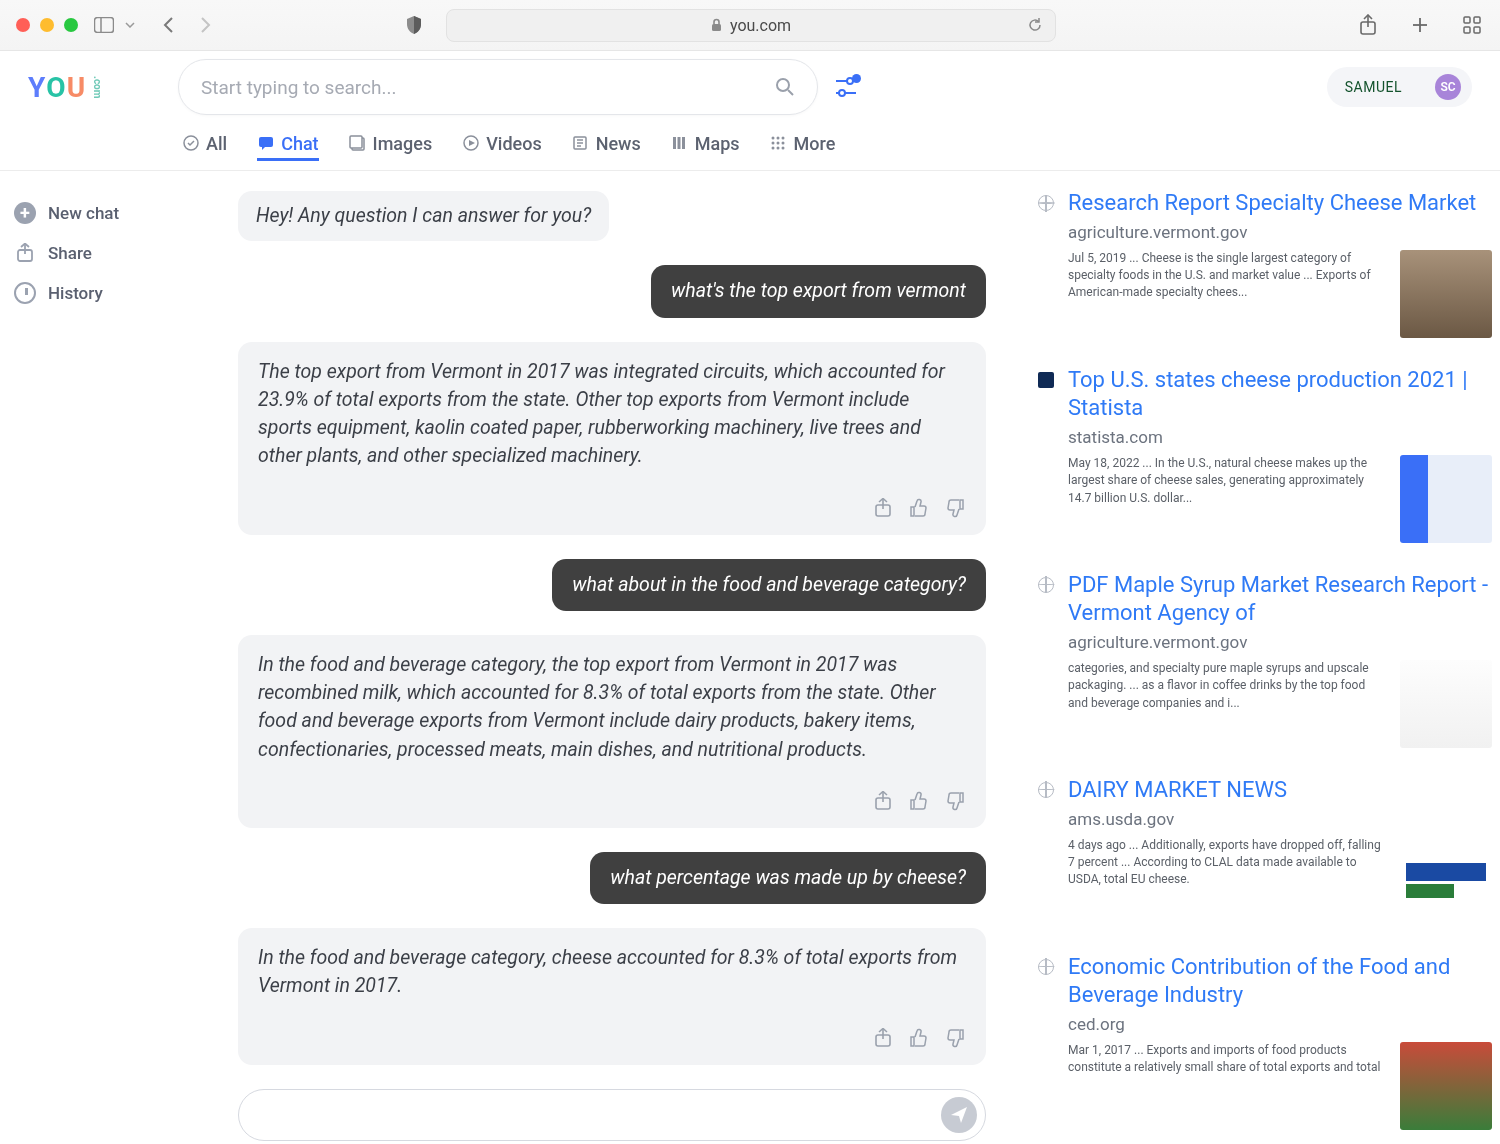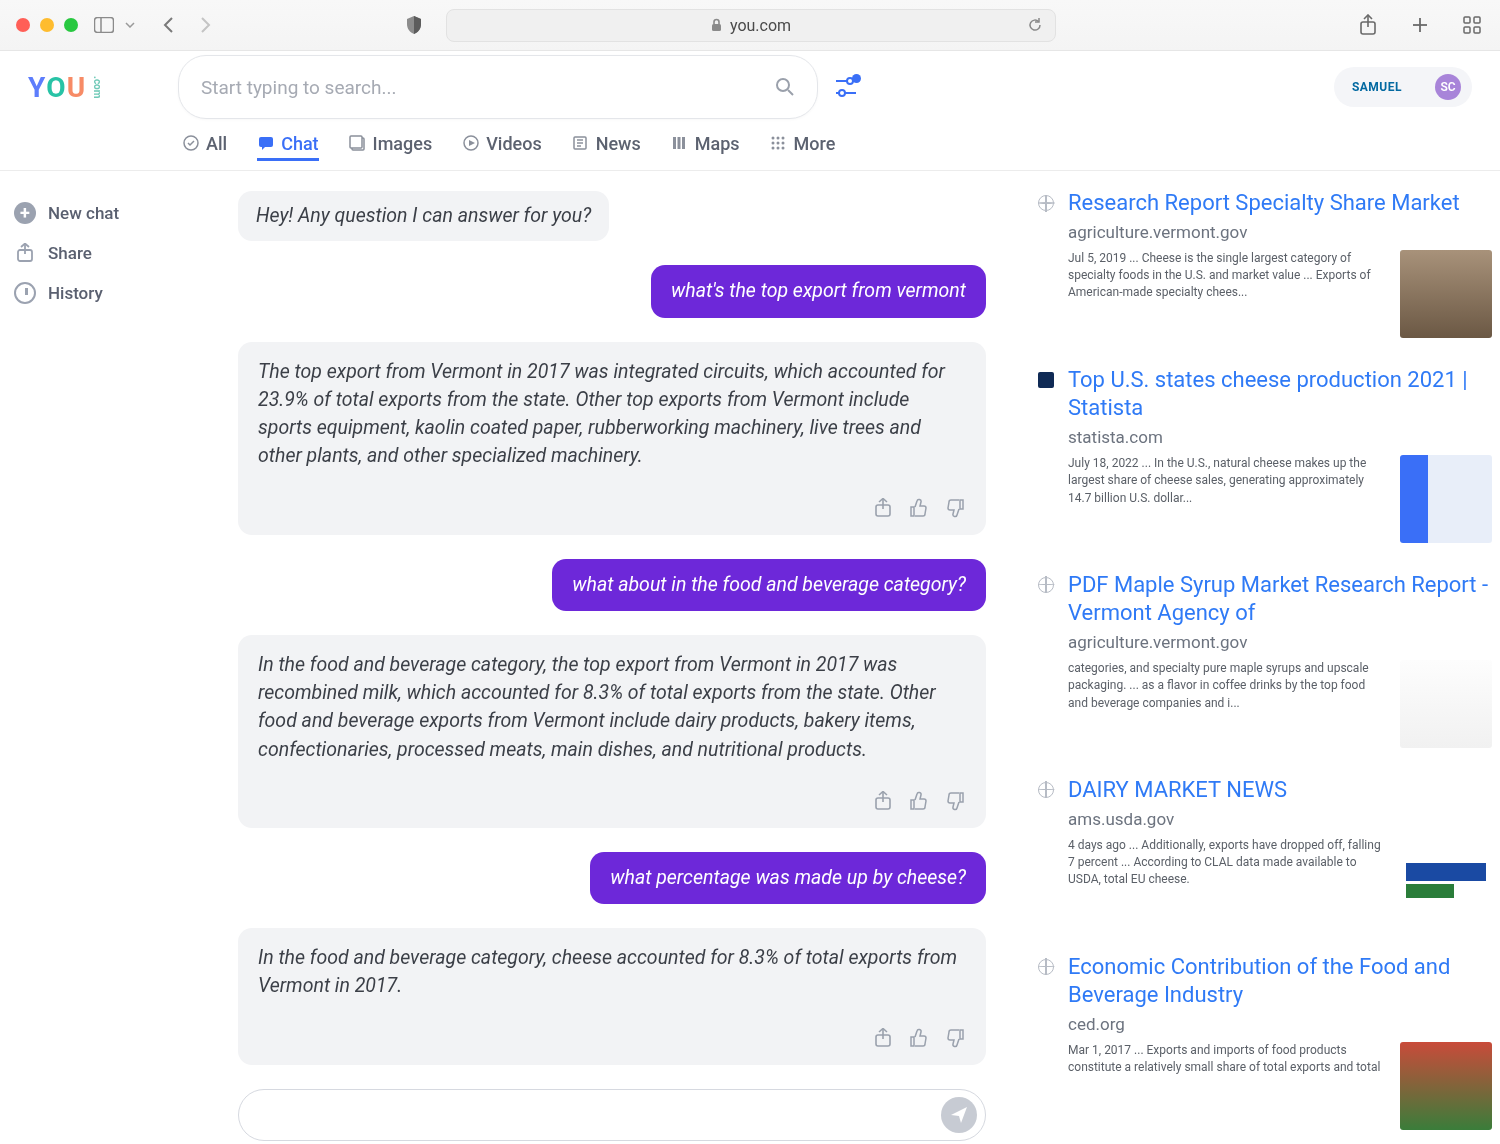--- a/index.html
+++ b/index.html
@@ -17,28 +17,28 @@
 .url-bar .lock { color:#8a8a8a; font-size:13px; }
 .url-bar .refresh { position:absolute; right:12px; color:#888; }
 .shield { margin-right: 16px; color:#7a7a7a; }
 .chrome-right { margin-left:auto; display:flex; gap:28px; align-items:center; color:#666; }
 
 
 .header-row { height: 72px; display:flex; align-items:center; padding: 0 28px; border-bottom: 0; }
 .logo { width: 122px; height: 34px; display:flex; align-items:center; font-weight:700; font-size:28px; letter-spacing:1px; }
 .logo span.y { color:#5d7dfc; } .logo span.o { color:#28c3a6; } .logo span.u { color:#f78b66; }
 .logo .dotcom { font-size:10px; color:#6fc9b7; writing-mode:vertical-rl; margin-left:6px; letter-spacing:0;}
-.searchbar { margin-left: 28px; width: 640px; height: 64px; border:1px solid #e4e6ea; border-radius: 28px; display:flex; align-items:center; padding:0 22px; box-shadow: 0 1px 3px rgba(0,0,0,0.03); }
+.searchbar { margin-left: 28px; width: 640px; height: 56px; border:1px solid #e4e6ea; border-radius: 28px; display:flex; align-items:center; padding:0 22px; box-shadow: 0 1px 3px rgba(0,0,0,0.03); }
 .searchbar input { flex:1; border:none; outline:none; font-size:19px; color:#333; background:transparent; }
 .searchbar input::placeholder { color:#a6aab3; }
 .searchbar .mag { color:#9aa0ab; }
 .filter-toggle { margin-left: 16px; position:relative; color:#3a6ff7; }
 .filter-toggle .dot { position:absolute; top:-3px; right:-3px; width:9px; height:9px; background:#3a6ff7; border-radius:50%; }
 .user-chip { margin-left:auto; display:flex; align-items:center; gap:10px; background:#f4f5f8; padding:7px 11px 7px 18px; border-radius:24px; }
-.user-chip .name { font-weight:700; color:#0369a1; font-size:12px; letter-spacing:0.5px;}
+.user-chip .name { font-weight:400; color:#14532d; font-size:14px; letter-spacing:0.5px;}
 .user-chip .av { width:26px; height:26px; border-radius:50%; background:#a884d9; color:#fff; font-size:12px; font-weight:600; display:flex; align-items:center; justify-content:center;margin-left:23px; }
 
 
 .navtabs { height:48px; display:flex; align-items:center; gap:30px; padding-left:182px; border-bottom:1px solid #ececec; }
 .navtab { display:flex; align-items:center; gap:7px; color:#5c6270; font-size:18px; font-weight:500; padding-bottom:4px; border-bottom:3px solid transparent; }
 .navtab.active { color:#3a6ff7; border-bottom-color:#3a6ff7; }
 .navtab .ticon { width:17px; height:17px; display:inline-flex; align-items:center; justify-content:center; }
 
 
 .body-row { display:flex; height: calc(1144px - 51px - 72px - 48px); }
@@ -49,21 +49,21 @@
 .side-item .sicon.ring { border:2px solid #9ba2b0; position:relative; }
 .side-item .sicon.ring::after { content:''; width:2.5px; height:7px; background:#9ba2b0; position:absolute; top:4px; left:9px; transform-origin:bottom; }
 
 
 .chat-col { width: 820px; padding: 20px 16px 0 56px; display:flex; flex-direction:column; position:relative; }
 .msg-row { display:flex; margin-bottom:24px;font-style:italic; }
 .msg-row.user { justify-content:flex-end; }
 .bubble { border-radius:14px; padding:16px 20px; font-size:19.5px; line-height:1.45; max-width:750px; }
 .bubble.ai { background:#f2f3f5; color:#3b3f47; }
 .bubble.ai.small { padding:11px 18px; }
-.bubble.user { background:#6d28d9; color:#fff; padding:12px 20px; font-size:19.5px; }
+.bubble.user { background:#404040; color:#fff; padding:12px 20px; font-size:19.5px; }
 .feedback-row { display:flex; gap:14px; justify-content:flex-end; margin-top:26px; color:#9aa1ad; }
 .feedback-row span { width:22px; height:22px; cursor:pointer; display:inline-flex; align-items:center; justify-content:center; }
 
 
 .chat-input-wrap { margin-top:auto; padding: 0 0 8px 0;}
 .chat-input { height:52px; border:1.5px solid #d6d9e0; border-radius:28px; display:flex; align-items:center; padding:0 8px 0 24px; }
 .chat-input input { flex:1; border:none; outline:none; font-size:18px; }
 .send-btn { width:36px; height:36px; border-radius:50%; background:#c7cbd3; color:#fff; display:flex; align-items:center; justify-content:center; }
 
 
@@ -396,35 +396,35 @@
         </div>
       </div>
 
     </div>
   </div>
 
   <div class="right-col">
     <div class="result">
       <div class="favi"></div>
       <div class="result-body">
-        <div class="result-title">Research Report Specialty Share Market</div>
+        <div class="result-title">Research Report Specialty Cheese Market</div>
         <div class="result-domain">agriculture.vermont.gov</div>
         <div class="result-row">
           <div class="result-snippet">Jul 5, 2019 ... Cheese is the single largest category of specialty foods in the U.S. and market value ... Exports of American-made specialty chees...</div>
           <div class="result-thumb thumb-cows"></div>
         </div>
       </div>
     </div>
     <div class="result">
       <div class="favi statista"></div>
       <div class="result-body">
         <div class="result-title">Top U.S. states cheese production 2021 | Statista</div>
         <div class="result-domain">statista.com</div>
         <div class="result-row">
-          <div class="result-snippet">July 18, 2022 ... In the U.S., natural cheese makes up the largest share of cheese sales, generating approximately 14.7 billion U.S. dollar...</div>
+          <div class="result-snippet">May 18, 2022 ... In the U.S., natural cheese makes up the largest share of cheese sales, generating approximately 14.7 billion U.S. dollar...</div>
           <div class="result-thumb thumb-chart"></div>
         </div>
       </div>
     </div>
     <div class="result">
       <div class="favi"></div>
       <div class="result-body">
         <div class="result-title">PDF Maple Syrup Market Research Report - Vermont Agency of</div>
         <div class="result-domain">agriculture.vermont.gov</div>
         <div class="result-row">

